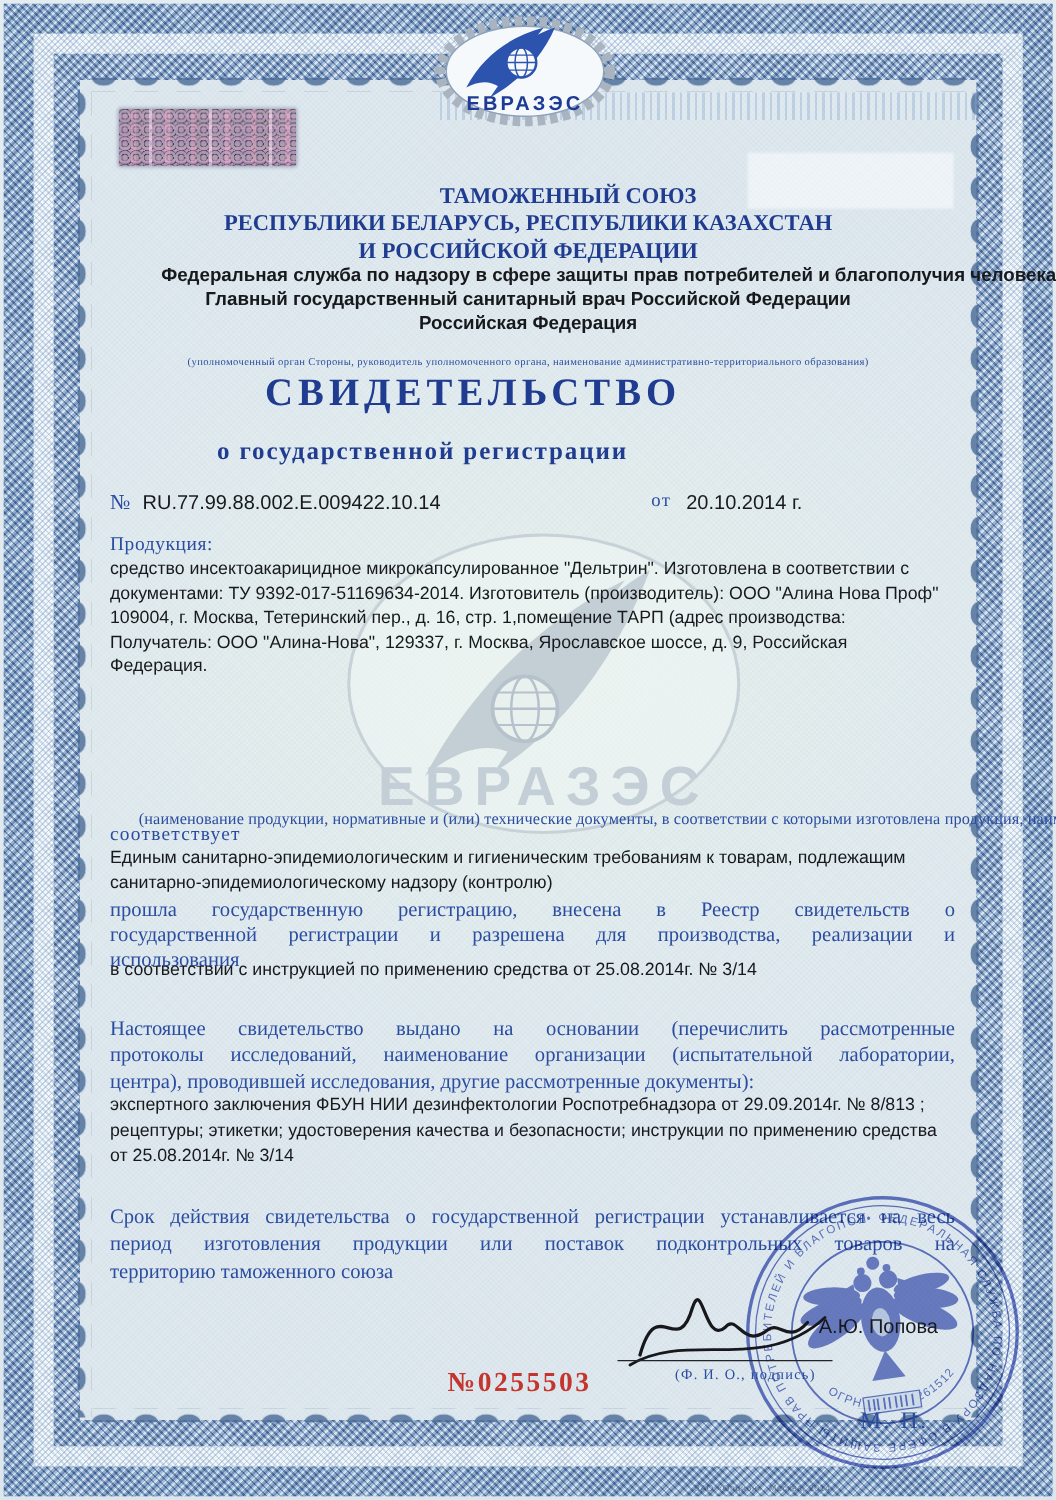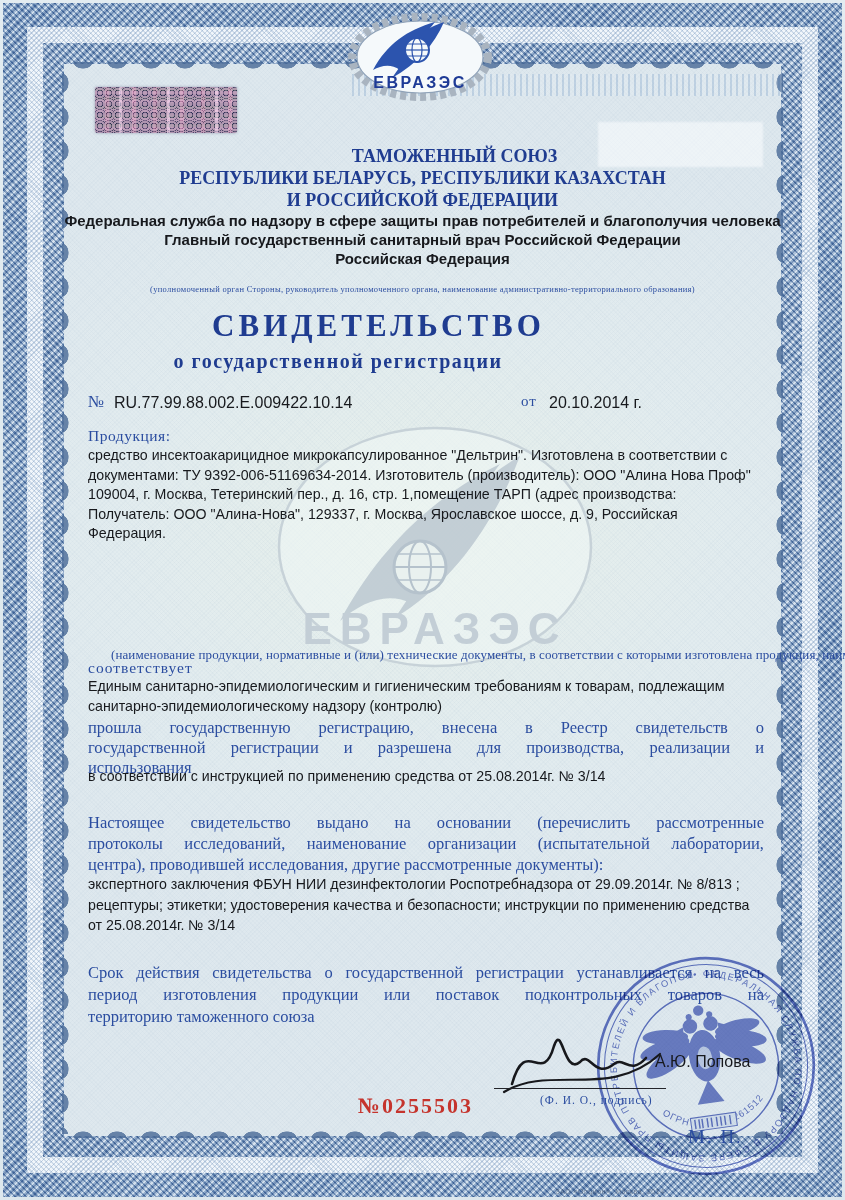--- a/index.html
+++ b/index.html
@@ -92,37 +92,37 @@
     <line x1="130" y1="130" x2="174" y2="130" stroke="#b5c2cc" stroke-width="1.5"></line>
     <line x1="130" y1="156" x2="174" y2="156" stroke="#b5c2cc" stroke-width="1.5"></line>
     <text x="167" y="220" text-anchor="middle" font-family="Liberation Sans, sans-serif" font-size="44" font-weight="bold" letter-spacing="8" fill="#c3ced6">ЕВРАЗЭС</text>
   </svg>
 
   <div class="abs holo"></div>
 
   <div class="abs ctr ser navy nw" style="left:0;width:845px;top:146px;font-size:18px;font-weight:bold;margin-left:32px;">ТАМОЖЕННЫЙ СОЮЗ</div>
   <div class="abs ctr ser navy nw" style="left:0;width:845px;top:168px;font-size:18px;font-weight:bold;">РЕСПУБЛИКИ БЕЛАРУСЬ, РЕСПУБЛИКИ КАЗАХСТАН</div>
   <div class="abs ctr ser navy nw" style="left:0;width:845px;top:190px;font-size:18px;font-weight:bold;">И РОССИЙСКОЙ ФЕДЕРАЦИИ</div>
-  <div class="abs ctr san blk nw" style="left:0;width:845px;top:212px;font-size:15px;font-weight:bold;">Федеральная служба по надзору в сфере защиты прав потребителей и благополучия человека</div>
+  <div class="abs ctr san blk nw" style="left:0;width:845px;top:212px;font-size:15px;font-weight:bold;text-align:right;">Федеральная служба по надзору в сфере защиты прав потребителей и благополучия человека</div>
   <div class="abs ctr san blk nw" style="left:0;width:845px;top:231px;font-size:15px;font-weight:bold;">Главный государственный санитарный врач Российской Федерации</div>
   <div class="abs ctr san blk nw" style="left:0;width:845px;top:250px;font-size:15px;font-weight:bold;">Российская Федерация</div>
   <div class="abs ctr ser blue nw" style="left:0;width:845px;top:284px;font-size:8.5px;letter-spacing:.3px;">(уполномоченный орган Стороны, руководитель уполномоченного органа, наименование административно-территориального образования)</div>
 
-  <div class="abs ctr ser navy nw" style="left:0;width:757px;top:308px;font-size:31px;font-weight:bold;letter-spacing:4px;">СВИДЕТЕЛЬСТВО</div>
+  <div class="abs ctr ser navy nw" style="left:0;width:757px;top:296px;font-size:31px;font-weight:bold;letter-spacing:4px;">СВИДЕТЕЛЬСТВО</div>
   <div class="abs ctr ser navy nw" style="left:0;width:676px;top:350px;font-size:20px;font-weight:bold;letter-spacing:1.5px;">о государственной регистрации</div>
 
   <div class="abs ser blue nw" style="left:88px;top:392px;font-size:17px;">№</div>
   <div class="abs san blk nw" style="left:114px;top:394px;font-size:16px;">RU.77.99.88.002.Е.009422.10.14</div>
   <div class="abs ser blue nw" style="left:521px;top:393px;font-size:15px;letter-spacing:1px;">от</div>
   <div class="abs san blk nw" style="left:549px;top:394px;font-size:16px;">20.10.2014 г.</div>
 
   <div class="abs ser blue nw" style="left:88px;top:427px;font-size:15.5px;letter-spacing:.5px;">Продукция:</div>
   <div class="abs san blk" style="left:88px;top:446px;width:690px;font-size:14.2px;line-height:19.6px;">
     <div class="nw">средство инсектоакарицидное микрокапсулированное "Дельтрин". Изготовлена в соответствии с</div>
-    <div class="nw">документами: ТУ 9392-006-51169634-2014. Изготовитель (производитель): ООО "Алина Нова Проф"</div>
+    <div class="nw">документами: ТУ 9392-017-51169634-2014. Изготовитель (производитель): ООО "Алина Нова Проф"</div>
     <div class="nw">109004, г. Москва, Тетеринский пер., д. 16, стр. 1,помещение ТАРП (адрес производства:</div>
     <div class="nw">Получатель: ООО "Алина-Нова", 129337, г. Москва, Ярославское шоссе, д. 9, Российская</div>
     <div class="nw">Федерация.</div>
   </div>
   <div class="abs ser blue nw" style="left:95px;top:647px;font-size:13px;letter-spacing:.1px;margin-left:16px;">(наименование продукции, нормативные и (или) технические документы, в соответствии с которыми изготовлена продукция, наименование и место нахождения изготовителя (производителя), получателя)</div>
 
   <div class="abs ser blue nw" style="left:88px;top:659px;font-size:15.5px;letter-spacing:1px;">соответствует</div>
   <div class="abs san blk" style="left:88px;top:677px;width:690px;font-size:14.2px;line-height:19.6px;">
     <div class="nw">Единым санитарно-эпидемиологическим и гигиеническим требованиям к товарам, подлежащим</div>
     <div class="nw">санитарно-эпидемиологическому надзору (контролю)</div>

